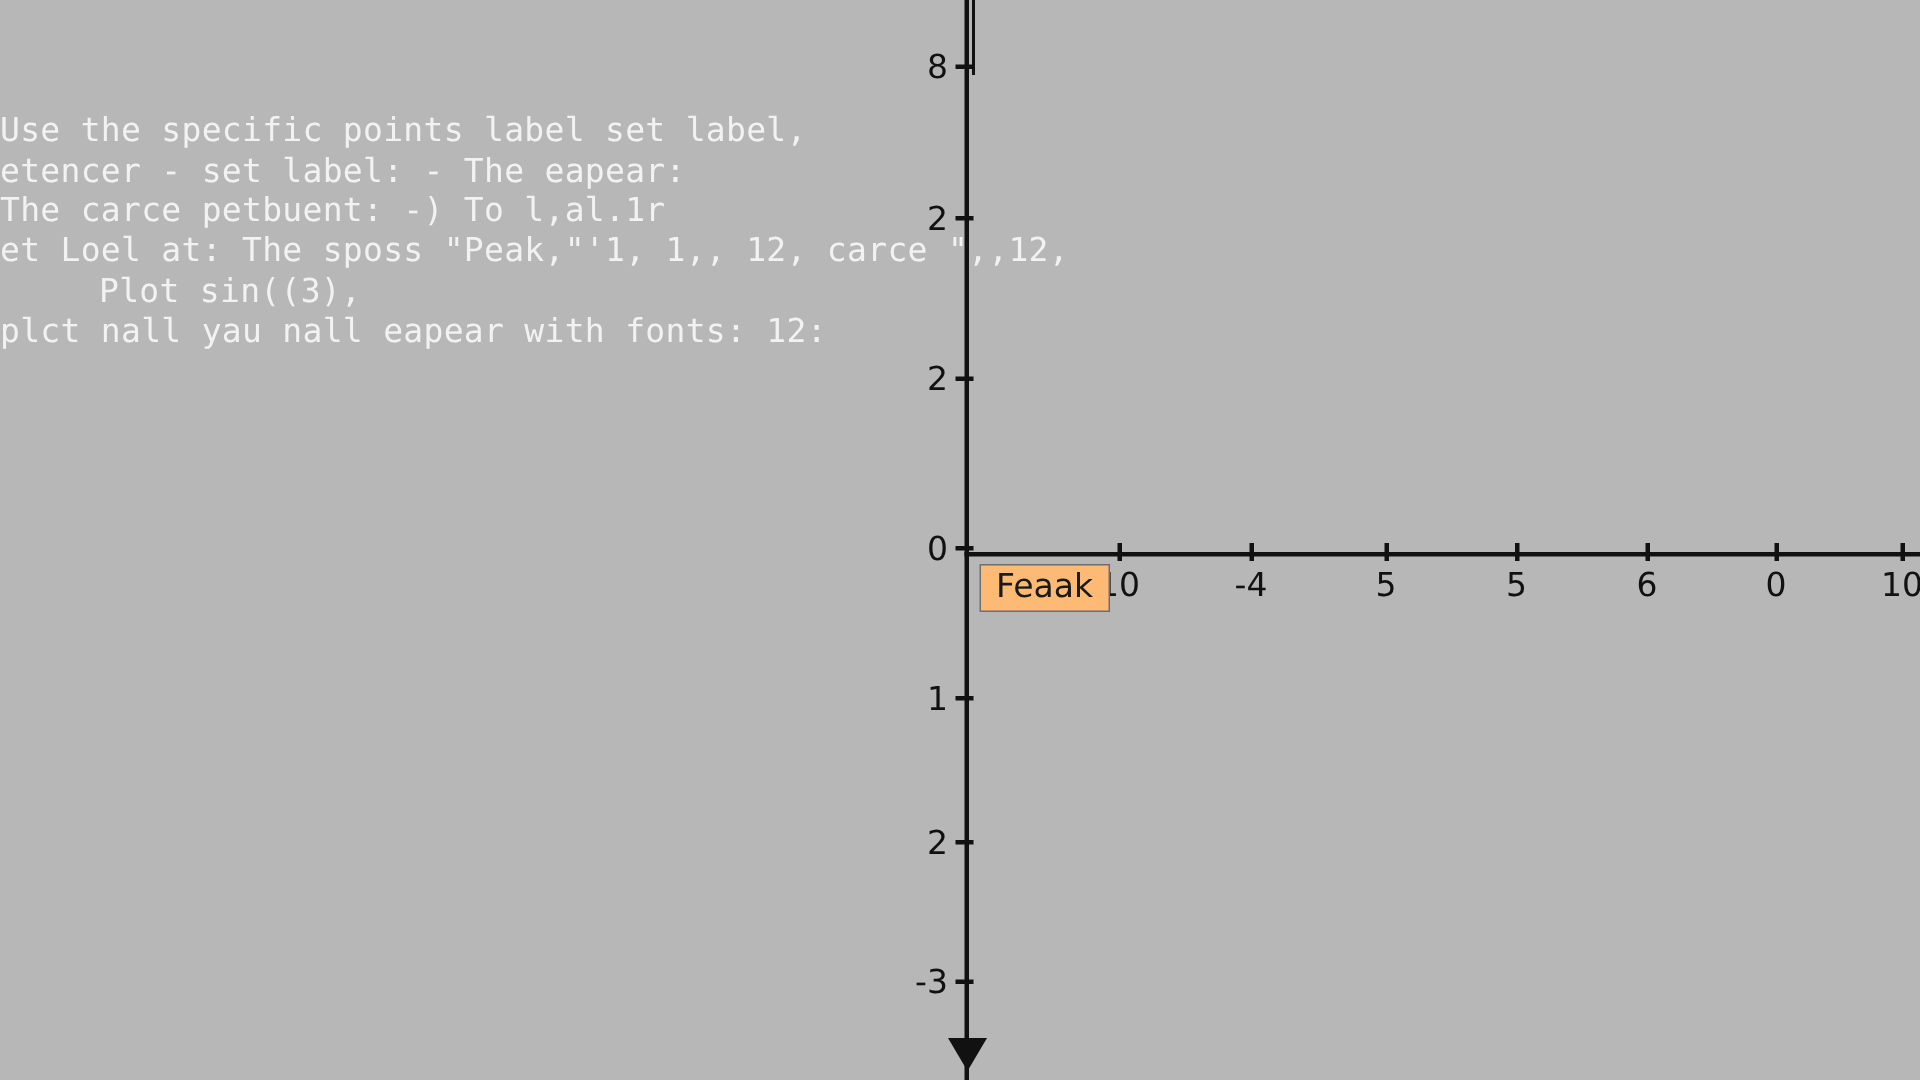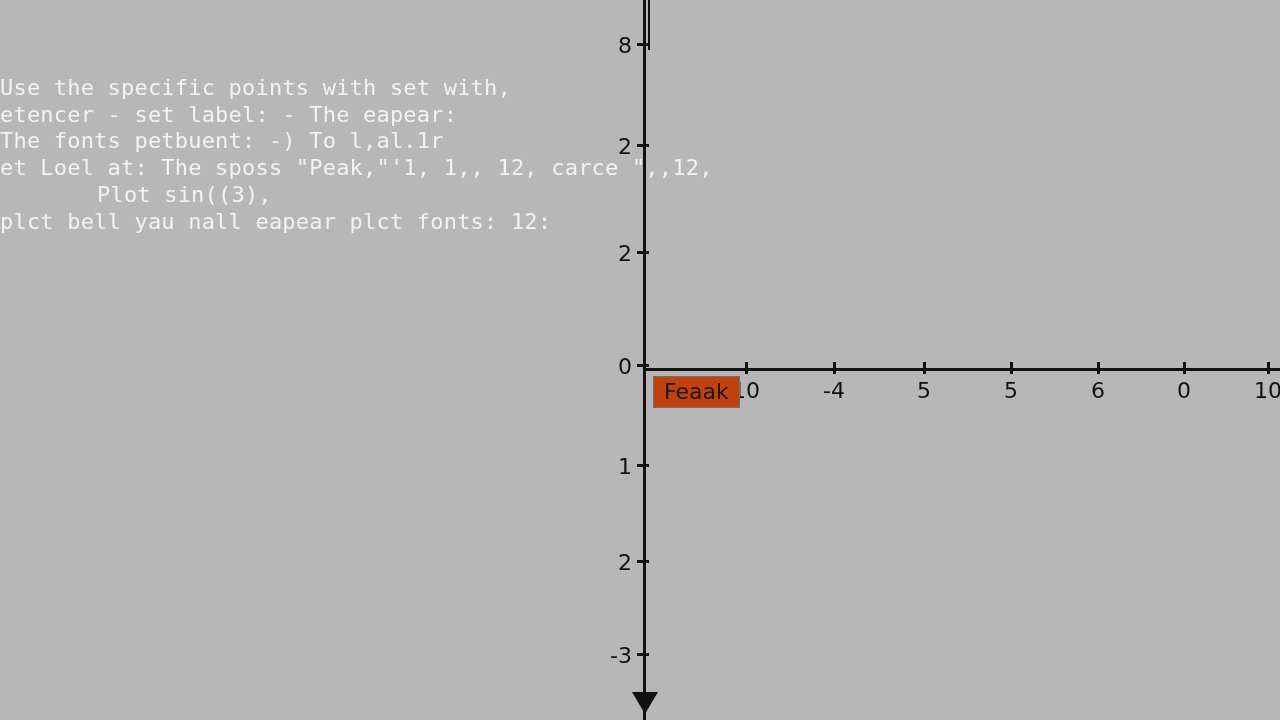--- a/index.html
+++ b/index.html
@@ -1,20 +1,20 @@
 <!DOCTYPE html>
 <html><head>
 <meta charset="utf-8">
 <style>
   html,body{margin:0;padding:0;width:1280px;height:720px;overflow:hidden;
     background:#b7b7b7;font-family:"DejaVu Sans Mono","Courier New",monospace;}
   
   .txt{position:absolute;left:0;top:48px;color:#f2f2f2;font-size:22px;
     line-height:1.22;white-space:pre;letter-spacing:.2px;}
-  .indent{padding-left:97px;}
+  .indent{padding-left:66px;}
   
   .plot{position:absolute;left:0;top:0;width:1280px;height:720px;}
   .yaxis{position:absolute;left:643px;top:0;width:3px;height:720px;
     background:#111;}
   .yaxis2{position:absolute;left:648px;top:0;width:2px;height:50px;
     background:#111;}              
   .xaxis{position:absolute;left:643px;top:368px;height:3px;width:640px;
     background:#111;}
   
   .arrow{position:absolute;left:632px;top:692px;width:0;height:0;
@@ -22,34 +22,34 @@
     border-top:22px solid #111;}
   
   .ytick{position:absolute;left:637px;width:12px;height:3px;background:#111;}
   .xtick{position:absolute;top:362px;width:3px;height:12px;background:#111;}
   
   .ylab{position:absolute;right:648px;width:40px;text-align:right;color:#111;
     font-size:22px;font-family:"DejaVu Sans",Arial,sans-serif;}
   .xlab{position:absolute;top:378px;color:#111;font-size:22px;
     font-family:"DejaVu Sans",Arial,sans-serif;transform:translateX(-50%);}
   
-  .peak{position:absolute;top:376px;background:#c2410c;color:#1a1a1a;
+  .peak{position:absolute;top:376px;background:#fdba74;color:#1a1a1a;
     border:1px solid #6e6e6e;padding:2px 10px 3px;font-size:22px;
     font-family:"DejaVu Sans",Arial,sans-serif;}
 </style>
 </head>
 <body>
 
 <div class="txt">
-<span>Use the specific points with set with,</span>
+<span>Use the specific points label set label,</span>
 <span>etencer - set label: - The eapear:</span>
-<span>The fonts petbuent: -) To l,al.1r</span>
+<span>The carce petbuent: -) To l,al.1r</span>
 <span>et Loel at: The sposs "Peak,"'1, 1,, 12, carce ",,12,</span>
 <span class="indent">Plot sin((3),</span>
-<span>plct bell yau nall eapear plct fonts: 12:</span>
+<span>plct nall yau nall eapear with fonts: 12:</span>
 </div>
 
 <div class="plot">
   <div class="yaxis"></div>
   <div class="yaxis2"></div>
   <div class="xaxis"></div>
   <div class="arrow"></div>
 
   <div id="yticks">
       <div class="ytick" style="top: 43px;"></div>

